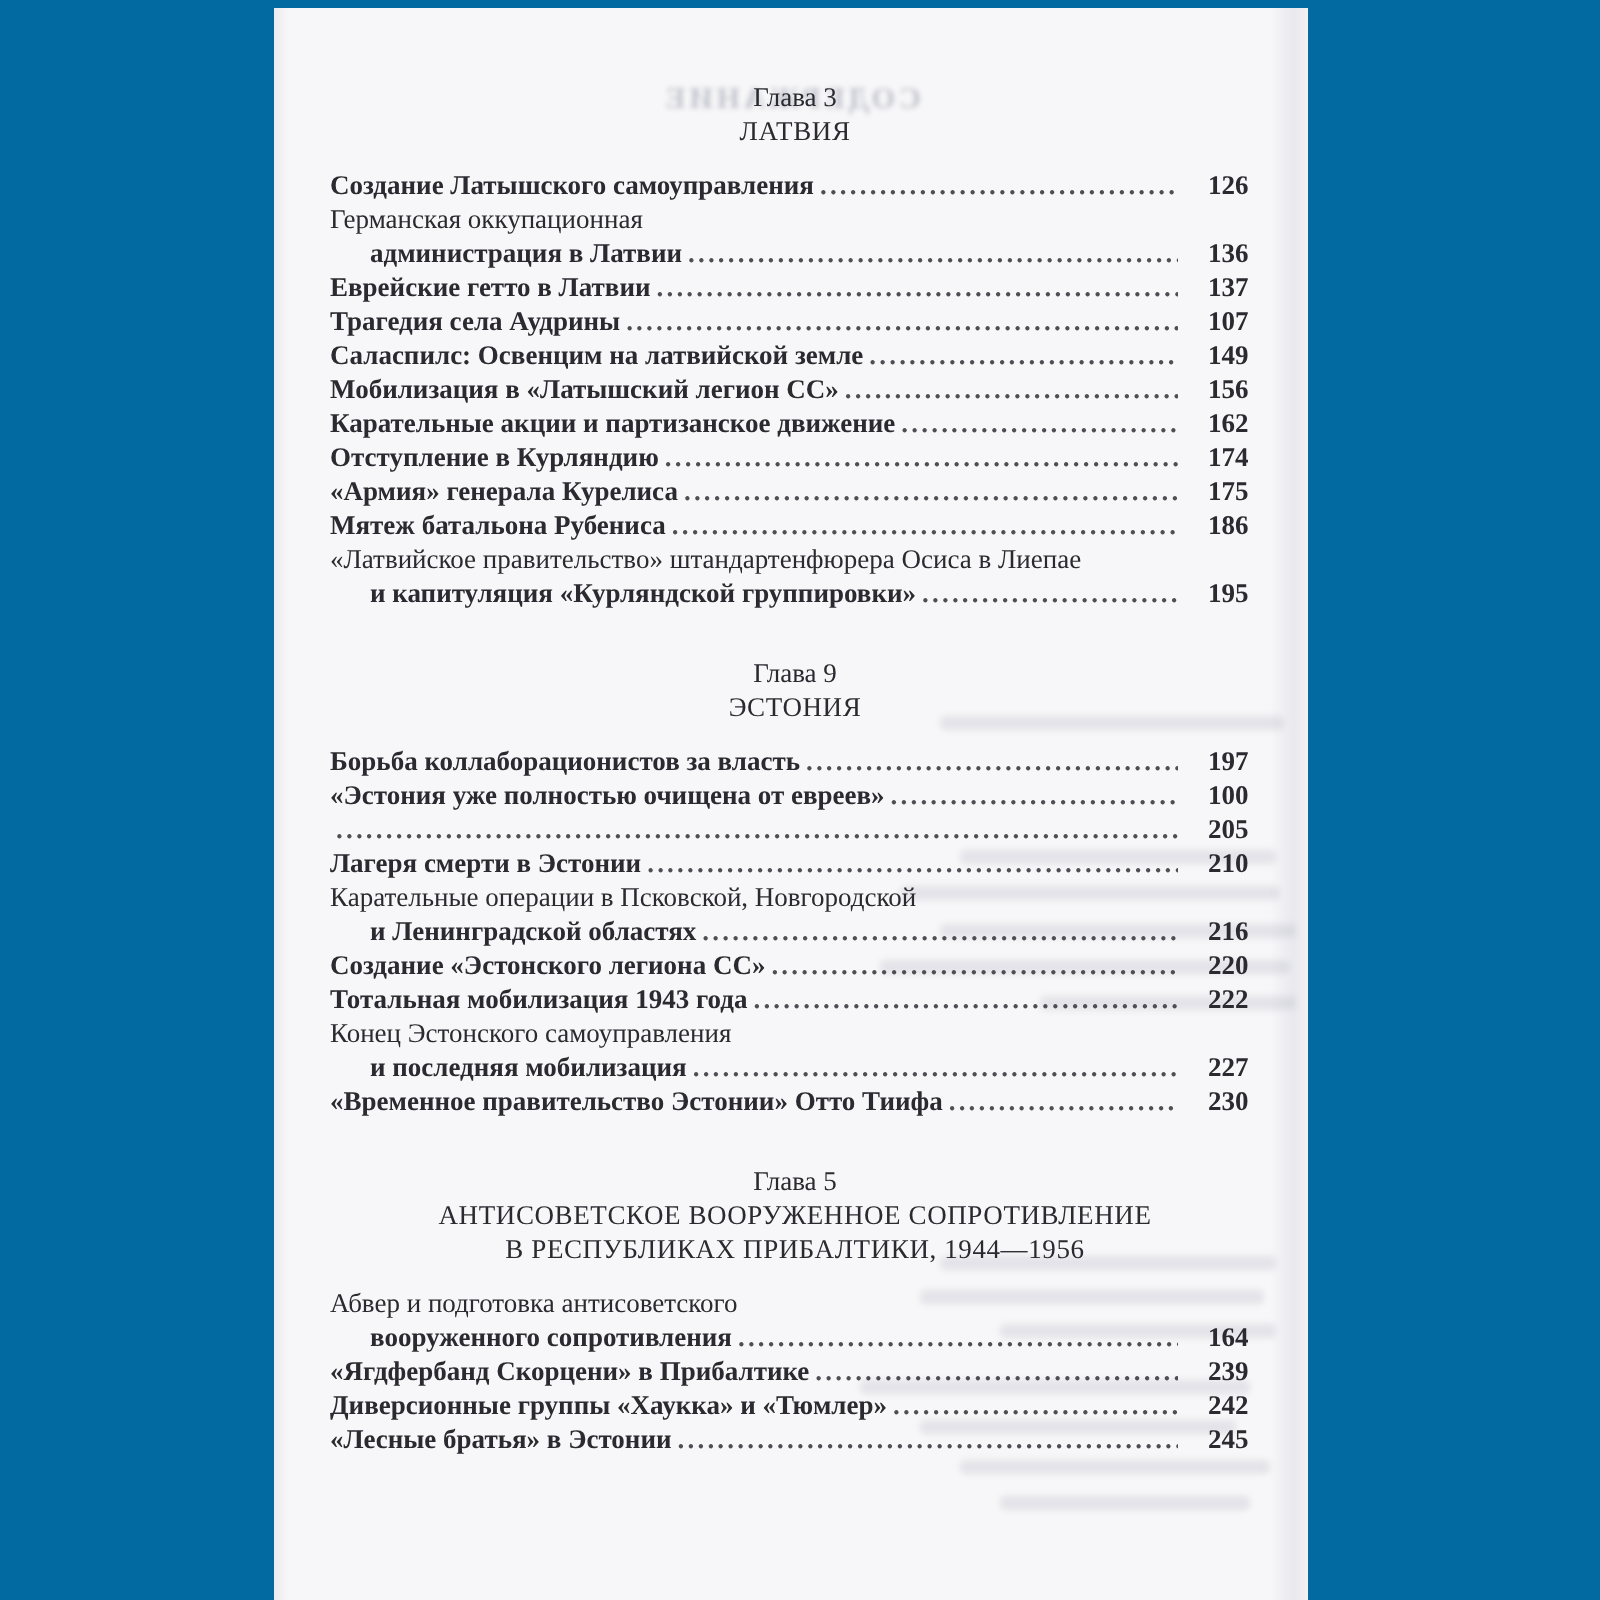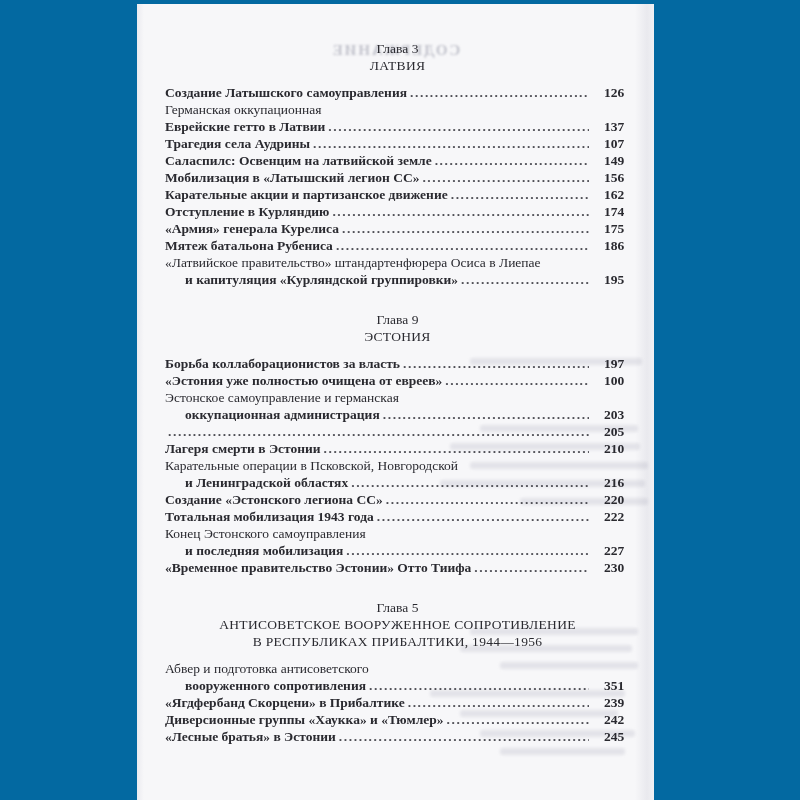--- a/index.html
+++ b/index.html
@@ -117,20 +117,25 @@
           </div>
           <div class="entry">
             <div class="row">
               <span class="t">Создание Латышского самоуправления</span>
               <span class="dots"></span>
               <span class="pg">126</span>
             </div>
           </div>
           <div class="entry">
             <div class="line">Германская оккупационная</div>
+            <div class="row indent">
+              <span class="t">администрация в Латвии</span>
+              <span class="dots"></span>
+              <span class="pg">136</span>
+            </div>
           </div>
           <div class="entry">
             <div class="row">
               <span class="t">Еврейские гетто в Латвии</span>
               <span class="dots"></span>
               <span class="pg">137</span>
             </div>
           </div>
           <div class="entry">
             <div class="row">
@@ -200,28 +205,20 @@
               <span class="t">Борьба коллаборационистов за власть</span>
               <span class="dots"></span>
               <span class="pg">197</span>
             </div>
           </div>
           <div class="entry">
             <div class="row">
               <span class="t">«Эстония уже полностью очищена от евреев»</span>
               <span class="dots"></span>
               <span class="pg">100</span>
-            </div>
-          </div>
-          <div class="entry">
-            <div class="line">Эстонское самоуправление и германская</div>
-            <div class="row indent">
-              <span class="t">оккупационная администрация</span>
-              <span class="dots"></span>
-              <span class="pg">203</span>
             </div>
           </div>
           <div class="entry">
             <div class="row">
               <span class="dots"></span>
               <span class="pg">205</span>
             </div>
           </div>
           <div class="entry">
             <div class="row">
@@ -272,21 +269,21 @@
           <div class="sec-head">
             <div class="chapter-label">Глава 5</div>
             <div class="title-line">АНТИСОВЕТСКОЕ ВООРУЖЕННОЕ СОПРОТИВЛЕНИЕ</div>
             <div class="title-line">В РЕСПУБЛИКАХ ПРИБАЛТИКИ, 1944—1956</div>
           </div>
           <div class="entry">
             <div class="line">Абвер и подготовка антисоветского</div>
             <div class="row indent">
               <span class="t">вооруженного сопротивления</span>
               <span class="dots"></span>
-              <span class="pg">351</span>
+              <span class="pg">164</span>
             </div>
           </div>
           <div class="entry">
             <div class="row">
               <span class="t">«Ягдфербанд Скорцени» в Прибалтике</span>
               <span class="dots"></span>
               <span class="pg">239</span>
             </div>
           </div>
           <div class="entry">

